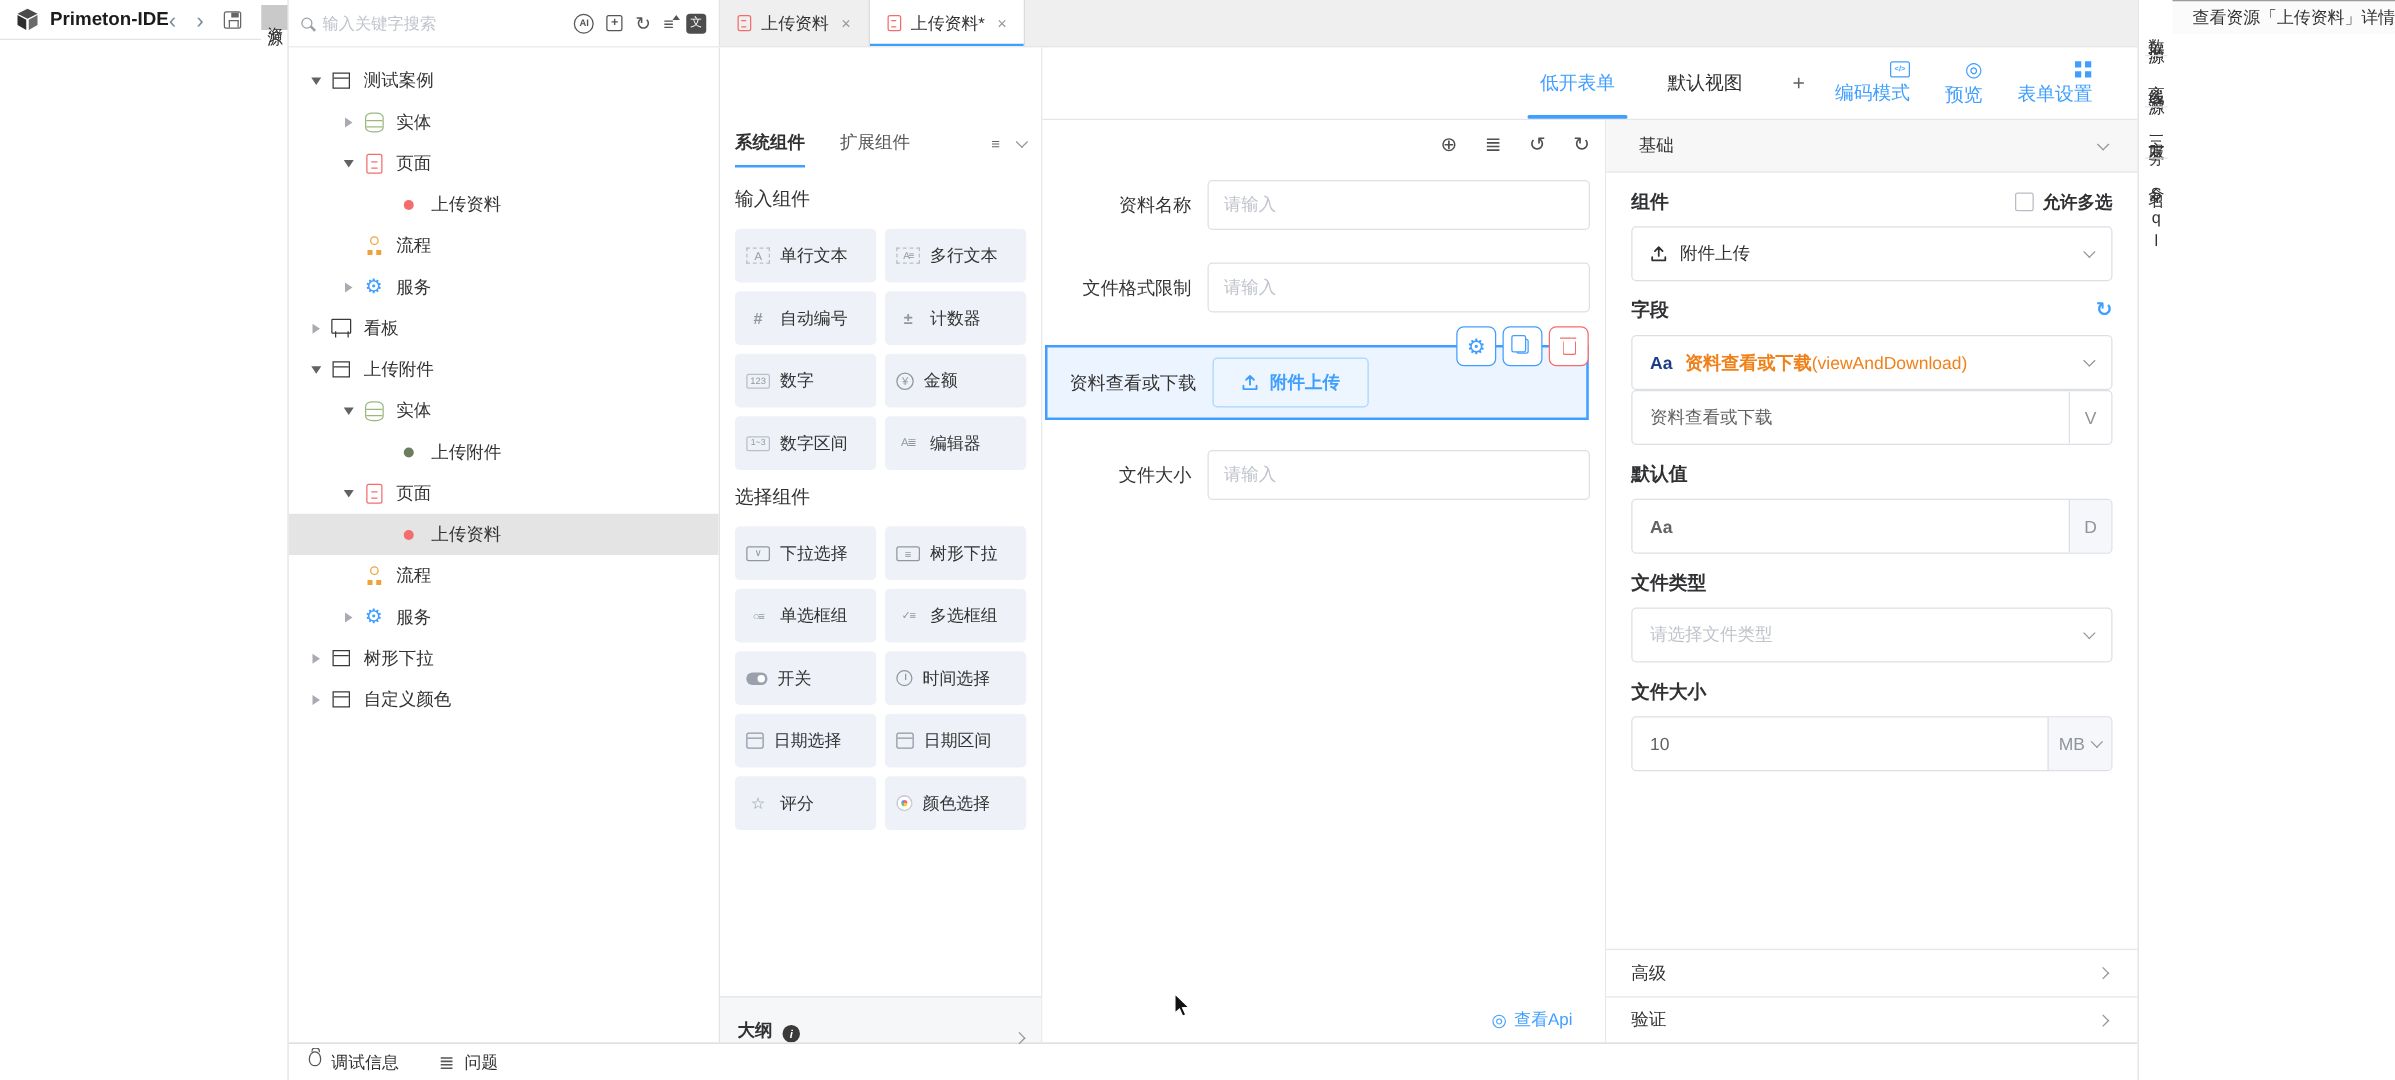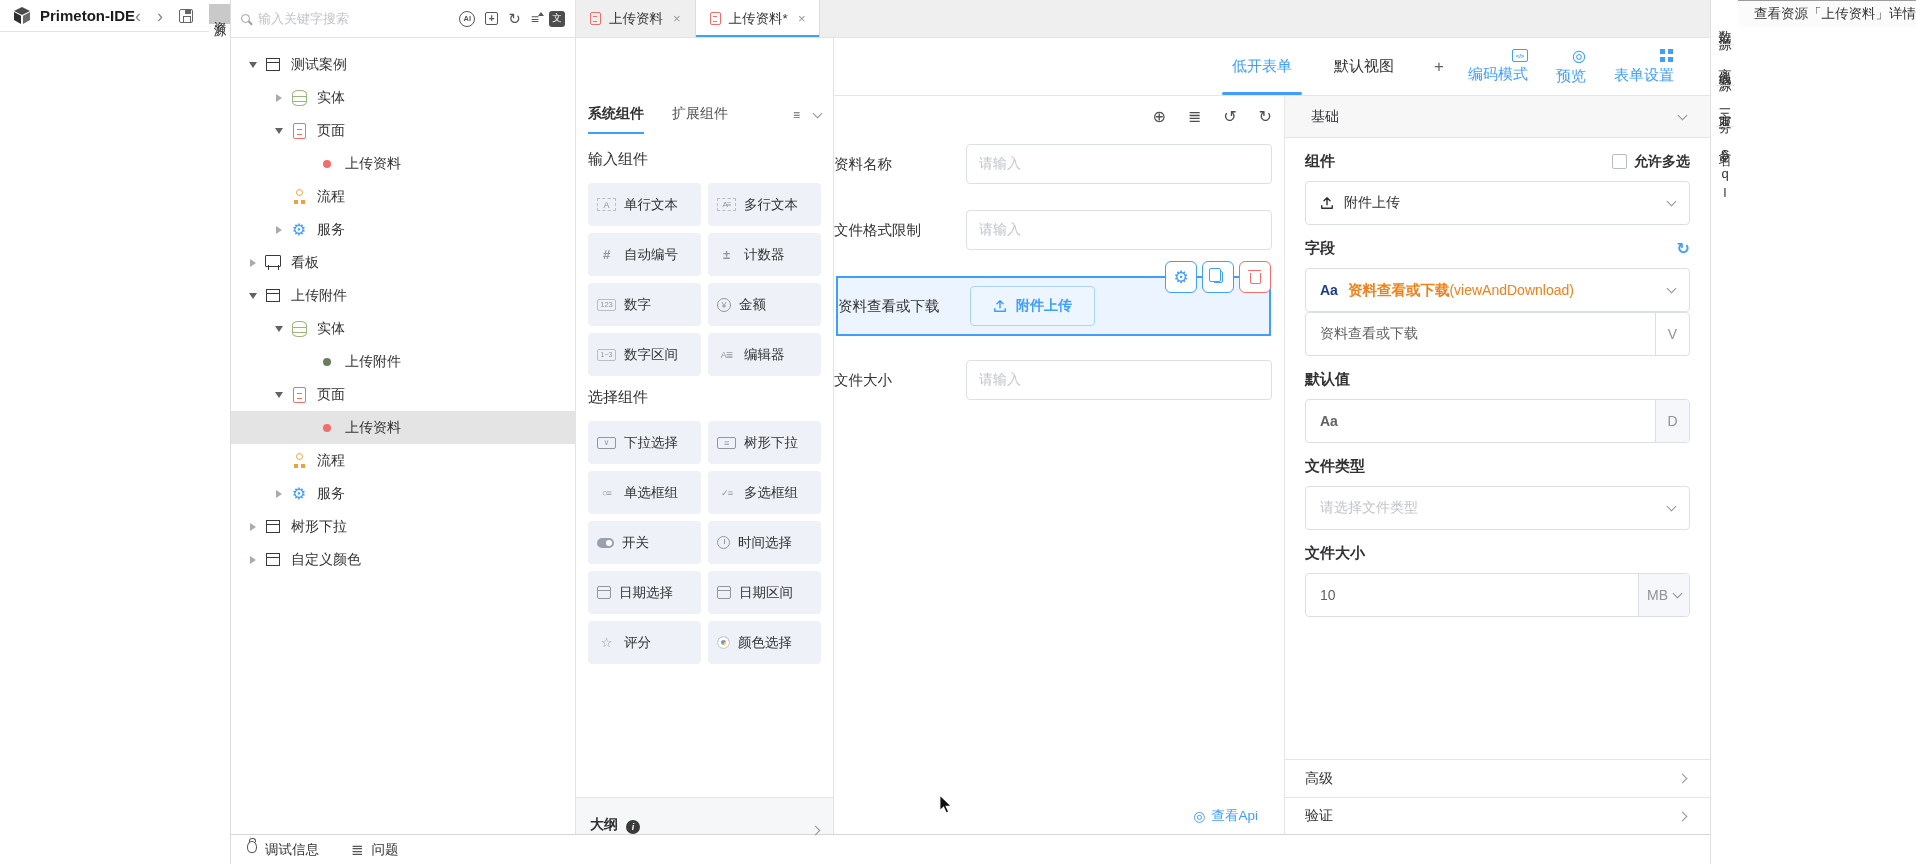--- a/index.html
+++ b/index.html
@@ -167,21 +167,21 @@
   .va-icon[data-aicon="form-settings-icon"]::before{content:"";position:absolute;left:0;top:0;width:5px;height:5px;
        background:#409eff;box-shadow:8px 0 0 #409eff,0 8px 0 #409eff,8px 8px 0 #409eff}
 
   .canvas-inspector{flex:1;display:flex;min-height:0}
   .canvas{flex:1;min-width:0;display:flex;flex-direction:column;border-right:1px solid #e6e6e6;background:#fff}
   .canvas-toolbar{height:42px;flex:none;display:flex;align-items:center;justify-content:flex-end;
                   gap:22px;padding-right:12px;color:#4f4f4f}
   .ct-ico{font-size:16px;line-height:1}
   .form-area{flex:1;min-height:0;padding:6px 12px 0 0}
   .f-row{display:flex;align-items:center;margin-bottom:26px}
-  .f-label{width:132px;flex:none;font-size:14.5px;color:#333;padding-right:13px;white-space:nowrap}
+  .f-label{width:132px;flex:none;text-align:right;font-size:14.5px;color:#333;padding-right:13px;white-space:nowrap}
   .f-input{flex:1;height:40px;border:1px solid #dcdfe6;border-radius:4px;display:flex;align-items:center;
            padding:0 12px;font-size:14px;color:#c0c4cc;background:#fff}
   .sel-row{position:relative;height:60px;border:2px solid #409eff;background:#ecf5ff;display:flex;
            align-items:center;margin:0 1px 24px 2px}
   .upload-btn{height:40px;border:1px solid #a8d4ff;border-radius:4px;background:#edf5ff;display:flex;
               align-items:center;gap:9px;padding:0 22px;color:#409eff;font-size:14px;font-weight:700;cursor:default}
   .up-svg{width:14px;height:14px}
   .sel-actions{position:absolute;top:-17px;right:-2px;display:flex;gap:5px}
   .act-btn{width:32px;height:32px;border-radius:6px;background:#fff;border:1px solid #409eff;
            display:flex;align-items:center;justify-content:center;color:#409eff}

